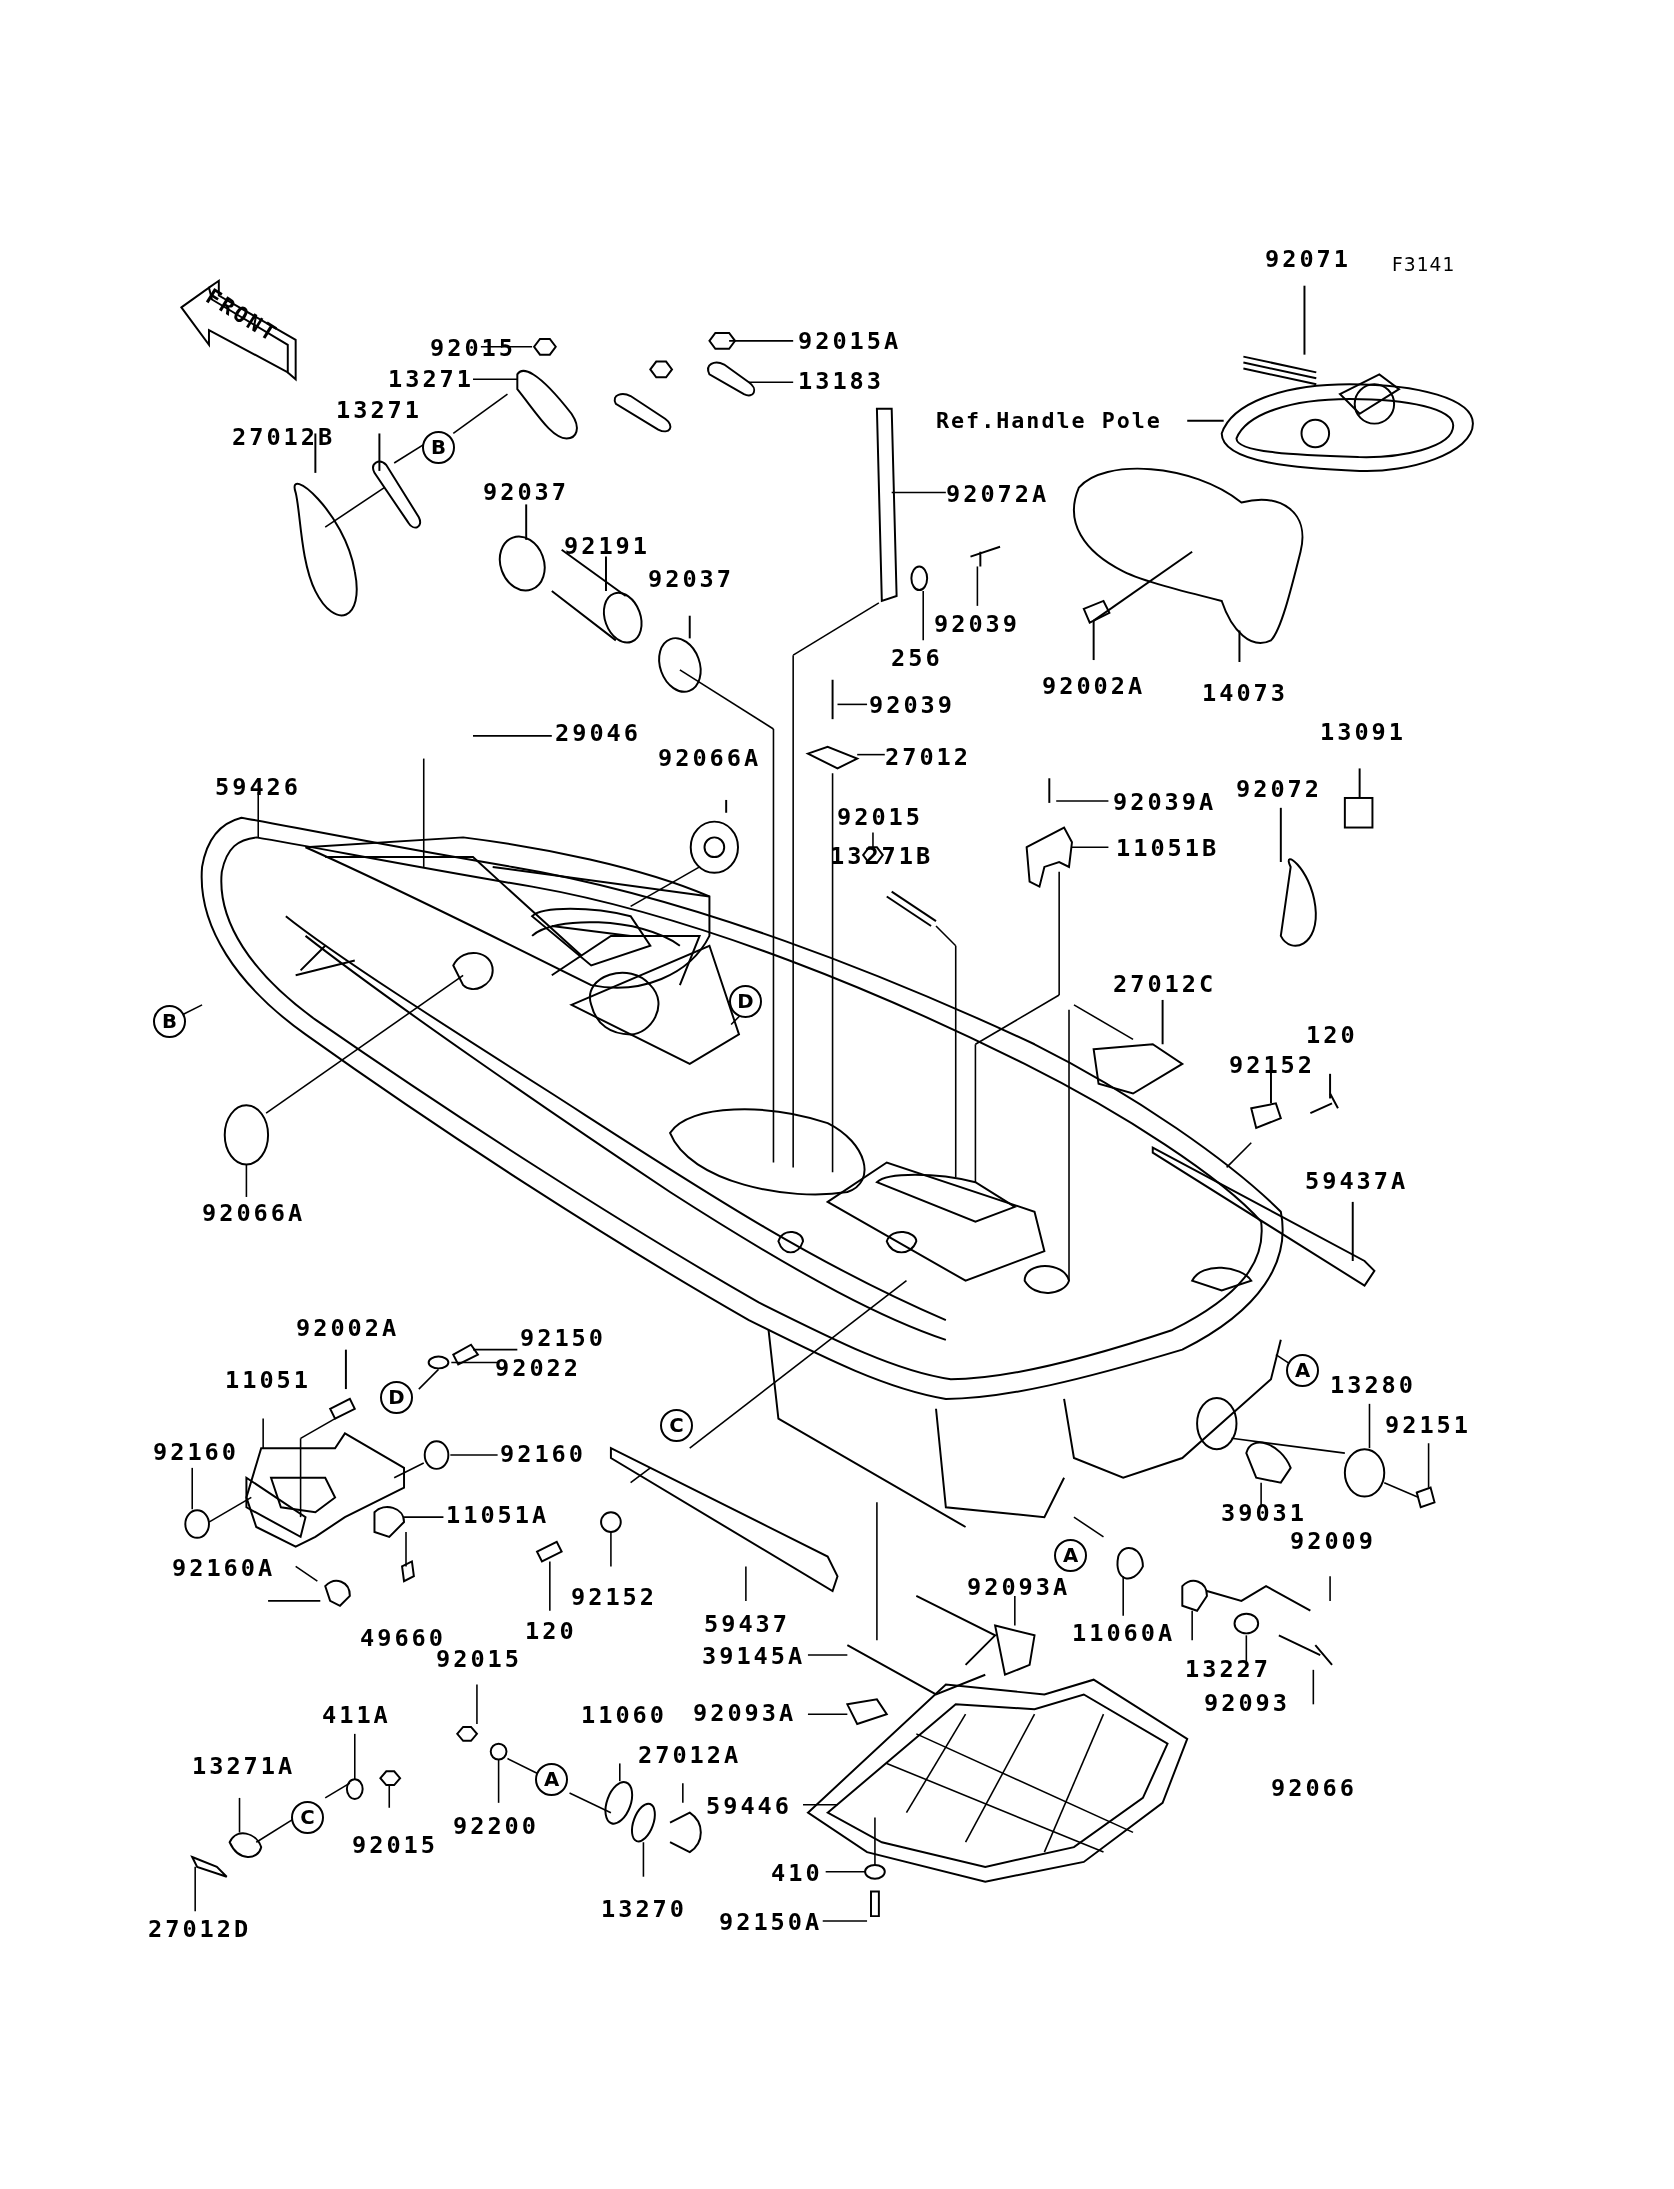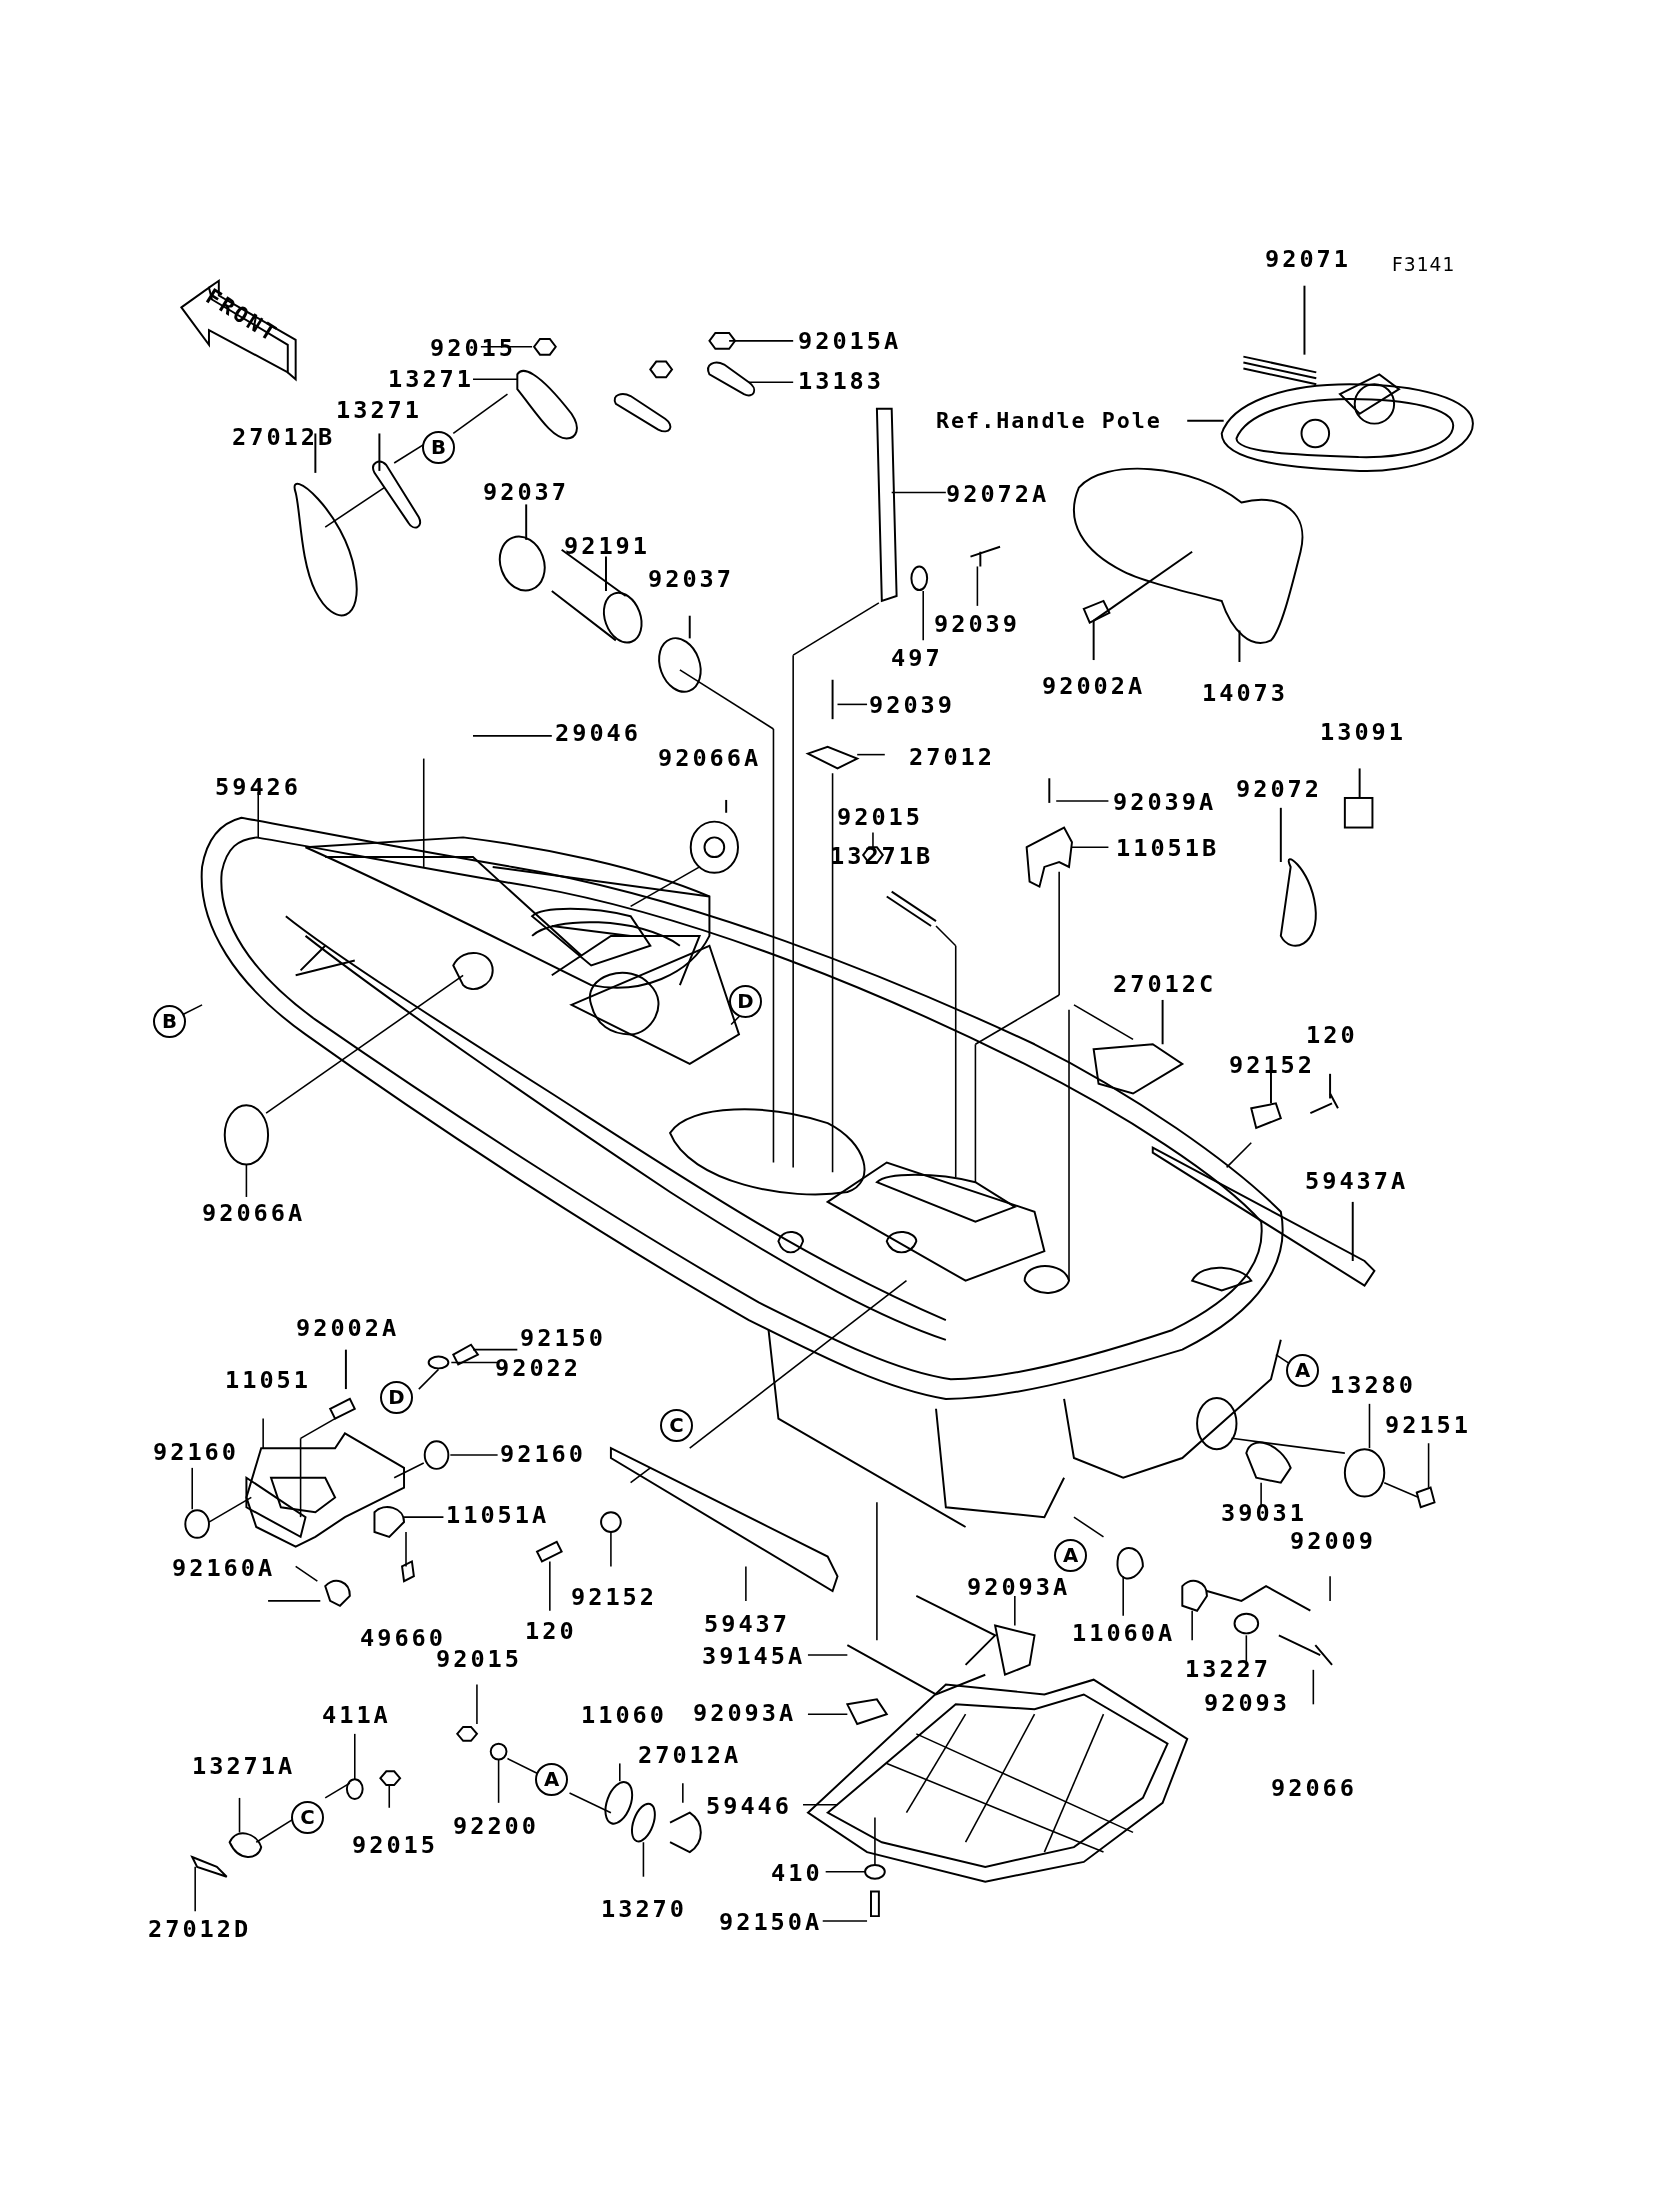--- a/index.html
+++ b/index.html
@@ -304,27 +304,27 @@
 <div class="lbl" style="left:798px;top:330px">92015A</div>
 <div class="lbl" style="left:388px;top:368px">13271</div>
 <div class="lbl" style="left:798px;top:370px">13183</div>
 <div class="lbl" style="left:336px;top:399px">13271</div>
 <div class="lbl" style="left:232px;top:426px">27012B</div>
 <div class="lbl" style="left:483px;top:481px">92037</div>
 <div class="lbl" style="left:564px;top:535px">92191</div>
 <div class="lbl" style="left:648px;top:568px">92037</div>
 <div class="lbl" style="left:946px;top:483px">92072A</div>
 <div class="lbl" style="left:934px;top:613px">92039</div>
-<div class="lbl" style="left:891px;top:647px">497</div>
+<div class="lbl" style="left:891px;top:647px">256</div>
 <div class="lbl" style="left:1042px;top:675px">92002A</div>
 <div class="lbl" style="left:1202px;top:682px">14073</div>
 <div class="lbl" style="left:869px;top:694px">92039</div>
 <div class="lbl" style="left:555px;top:722px">29046</div>
 <div class="lbl" style="left:658px;top:747px">92066A</div>
-<div class="lbl" style="left:909px;top:746px">27012</div>
+<div class="lbl" style="left:885px;top:746px">27012</div>
 <div class="lbl" style="left:1320px;top:721px">13091</div>
 <div class="lbl" style="left:215px;top:776px">59426</div>
 <div class="lbl" style="left:837px;top:806px">92015</div>
 <div class="lbl" style="left:1113px;top:791px">92039A</div>
 <div class="lbl" style="left:1236px;top:778px">92072</div>
 <div class="lbl" style="left:830px;top:845px">13271B</div>
 <div class="lbl" style="left:1116px;top:837px">11051B</div>
 <div class="lbl" style="left:1113px;top:973px">27012C</div>
 <div class="lbl" style="left:1306px;top:1024px">120</div>
 <div class="lbl" style="left:1229px;top:1054px">92152</div>

